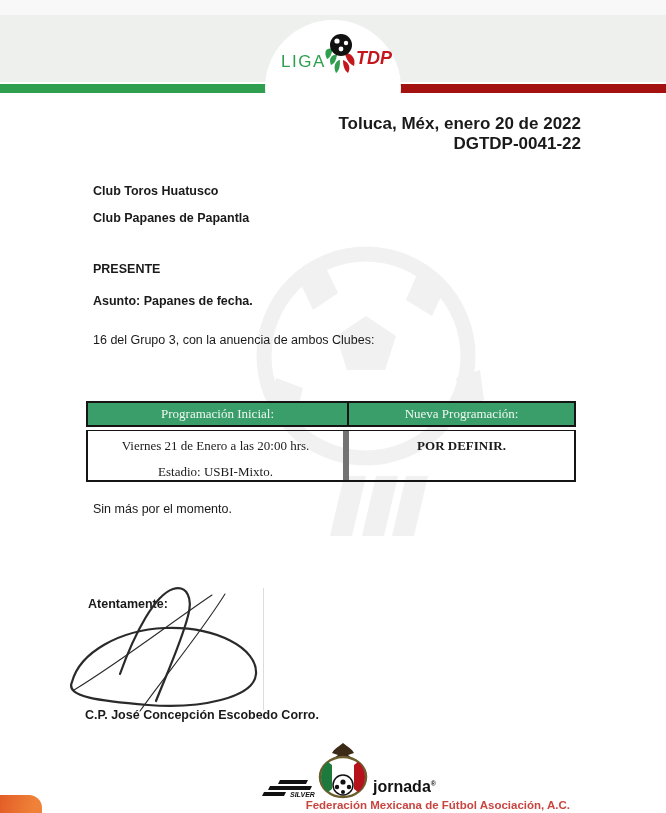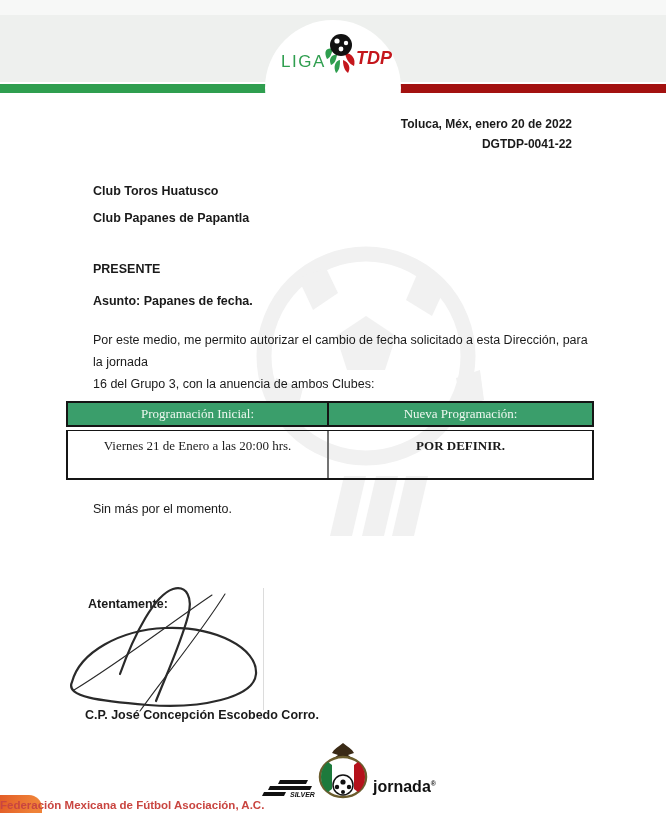--- a/index.html
+++ b/index.html
@@ -19,59 +19,59 @@
                  letter-spacing:1.5px; font-weight:normal; }
   .logo-ball   { position:absolute; left:321px; top:33px; }
   .logo-tdp    { position:absolute; left:356px; top:48px; font-size:18px; color:#c4161c;
                  font-weight:bold; font-style:italic; }
   .season      { position:absolute; left:255px; top:80px; width:156px; text-align:center;
                  font-size:12.5px; font-weight:bold; color:#3b3b3b; }
   
   .watermark { position:absolute; left:248px; top:238px; z-index:0; }
   .content   { position:relative; z-index:2; }
   
-  .date-block { position:absolute; right:94px; top:114px; text-align:right;
-                font-weight:bold; font-size:12px; line-height:20px; }
+  .date-block { position:absolute; right:85px; top:114px; text-align:right;
+                font-weight:bold; font-size:17px; line-height:20px; }
   .recipients { position:absolute; left:93px; top:178px; font-weight:bold;
                 font-size:12.5px; line-height:27px; }
   .presente   { position:absolute; left:93px; top:262px; font-weight:bold; font-size:12.5px; }
   .subject    { position:absolute; left:93px; top:294px; font-weight:bold; font-size:12.5px; }
   .paragraph  { position:absolute; left:93px; top:329px; width:495px;
                 font-size:12.5px; line-height:22px; }
   .paragraph span { display:block; }
   
-  .sched-table { position:absolute; left:66px; top:401px; width:528px; }
+  .sched-table { position:absolute; left:86px; top:401px; width:490px; }
   .sched-head  { display:flex; background:#3a9e6b; border:2px solid #151515; height:26px; }
   .sched-head .cell { font-family:"Liberation Serif", serif; font-size:13px; color:#eef8f0;
                       text-align:center; padding-top:3px; }
   .sched-head .c1 { width:261px; border-right:2px solid #151515; }
   .sched-head .c2 { flex:1; }
   .sched-body  { display:flex; border:2px solid #151515; border-top-width:1.5px; margin-top:3px;
                  min-height:50px; background:transparent; }
   .sched-body .cell { font-family:"Liberation Serif", serif; font-size:13px; text-align:center; }
-  .sched-body .c1 { width:261px; border-right:2px solid #737373; padding-top:7px; }
+  .sched-body .c1 { width:261px; border-right:6px solid #737373; padding-top:7px; }
   .sched-body .c2 { flex:1; padding-top:7px; font-weight:bold; }
   .sched-body .line { display:block; }
   .sched-body .line + .line { margin-top:10px; }
   
   .closing     { position:absolute; left:93px; top:502px; font-size:12.5px; }
   .salutation  { position:absolute; left:88px; top:597px; font-weight:bold; font-size:12.5px; }
   .sig-edge    { position:absolute; left:263px; top:588px; width:1px; height:122px; background:#dcdcdc; }
   .signature   { position:absolute; left:60px; top:582px; }
   .sig-name    { position:absolute; left:85px; top:708px; font-weight:bold; font-size:12.5px;
                  line-height:15.5px; }
   .sig-name span { display:block;text-align:right; }
   
   .silver-logo { position:absolute; left:246px; top:777px; }
   .fmf-crest   { position:absolute; left:316px; top:741px; }
   .molten      { position:absolute; left:373px; top:778px; font-weight:bold; font-size:16px;
                  letter-spacing:0px; color:#111; }
   .molten sup  { font-size:7px; }
-  .federation  { position:absolute; left:0; top:799px; width:570px; text-align:left;
-                 color:#c94540; font-weight:bold; font-size:11.5px; }
+  .federation  { position:absolute; left:0; top:799px; width:570px; text-align:right;
+                 color:#c94540; font-weight:bold; font-size:11.5px;padding-left:16px; }
   .orange-corner { position:absolute; left:0; top:795px; width:42px; height:20px;
                    border-top-right-radius:13px;
                    background:linear-gradient(100deg,#e35d27 0%,#ef8238 80%); }
 </style>
 </head>
 <body>
 
 <div class="page">
 
   <div class="band-gray"></div>
@@ -122,32 +122,32 @@
 
     <div class="recipients">
       <div>Club Toros Huatusco</div>
       <div>Club Papanes de Papantla</div>
     </div>
 
     <div class="presente">PRESENTE</div>
     <div class="subject">Asunto: Papanes de fecha.</div>
 
     <div class="paragraph">
-      <span>Por este medio, me permito autorizar el cambio de fecha solicitado a esta Dirección, para la jornada</span>
       <span>16 del Grupo 3, con la anuencia de ambos Clubes:</span>
     </div>
 
     <div class="sched-table">
       <div class="sched-head">
         <div class="cell c1">Programación Inicial:</div>
         <div class="cell c2">Nueva Programación:</div>
       </div>
       <div class="sched-body">
         <div class="cell c1">
           <span class="line">Viernes 21 de Enero a las 20:00 hrs.</span>
+          <span class="line">Estadio: USBI-Mixto.</span>
         </div>
         <div class="cell c2">POR DEFINIR.</div>
       </div>
     </div>
 
     <div class="closing">Sin más por el momento.</div>
 
     <div class="salutation">Atentamente:</div>
     <div class="sig-edge"></div>
     <div class="signature">

